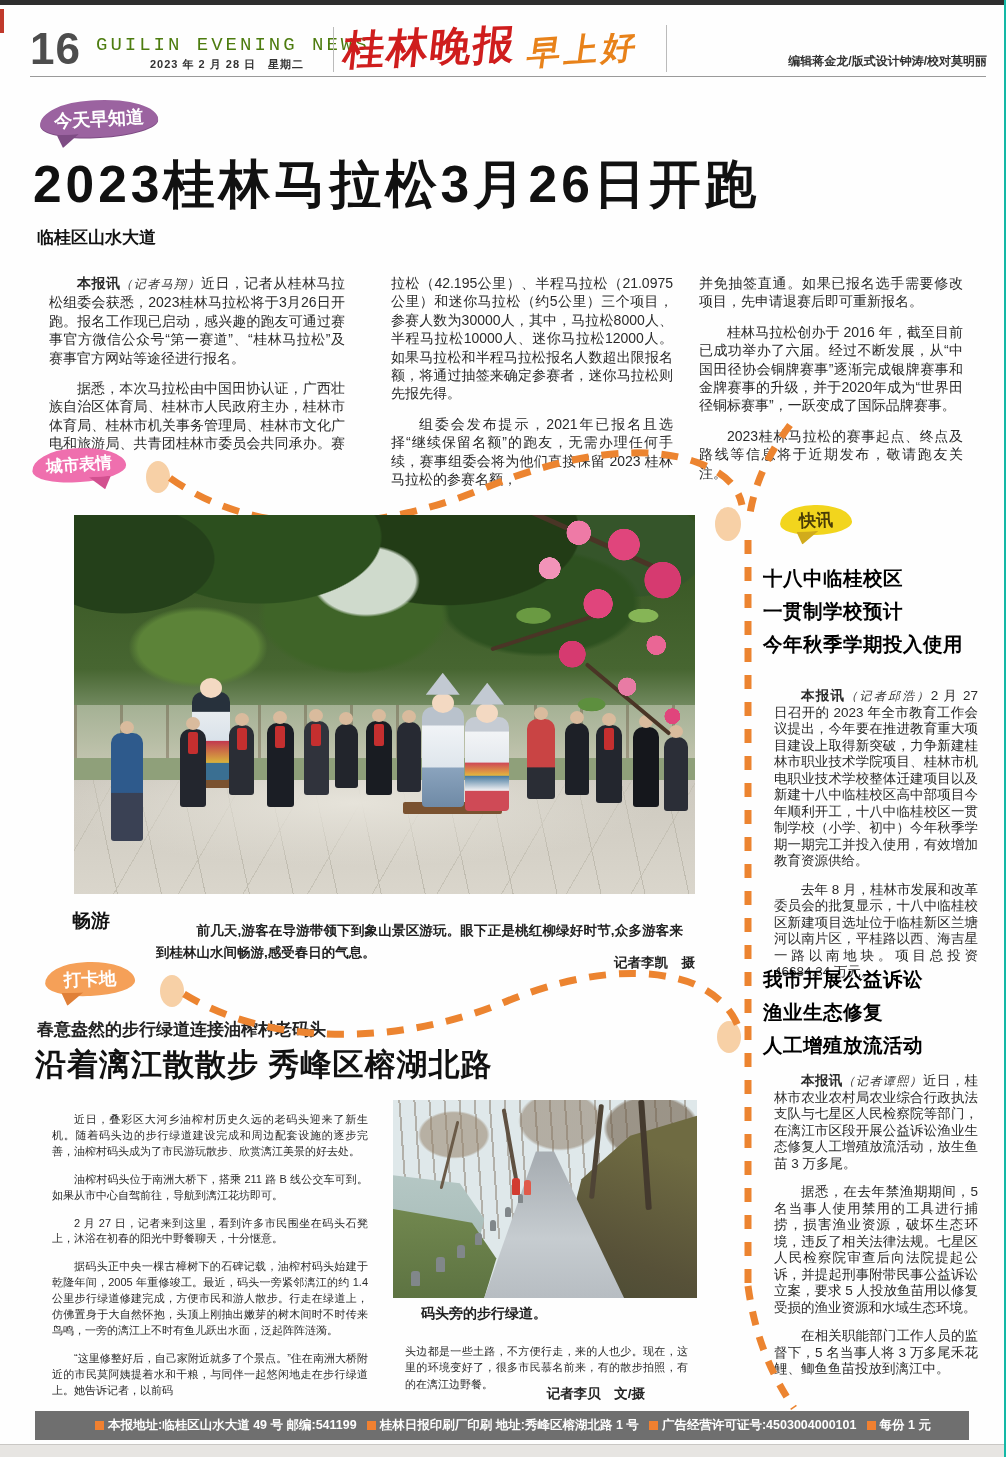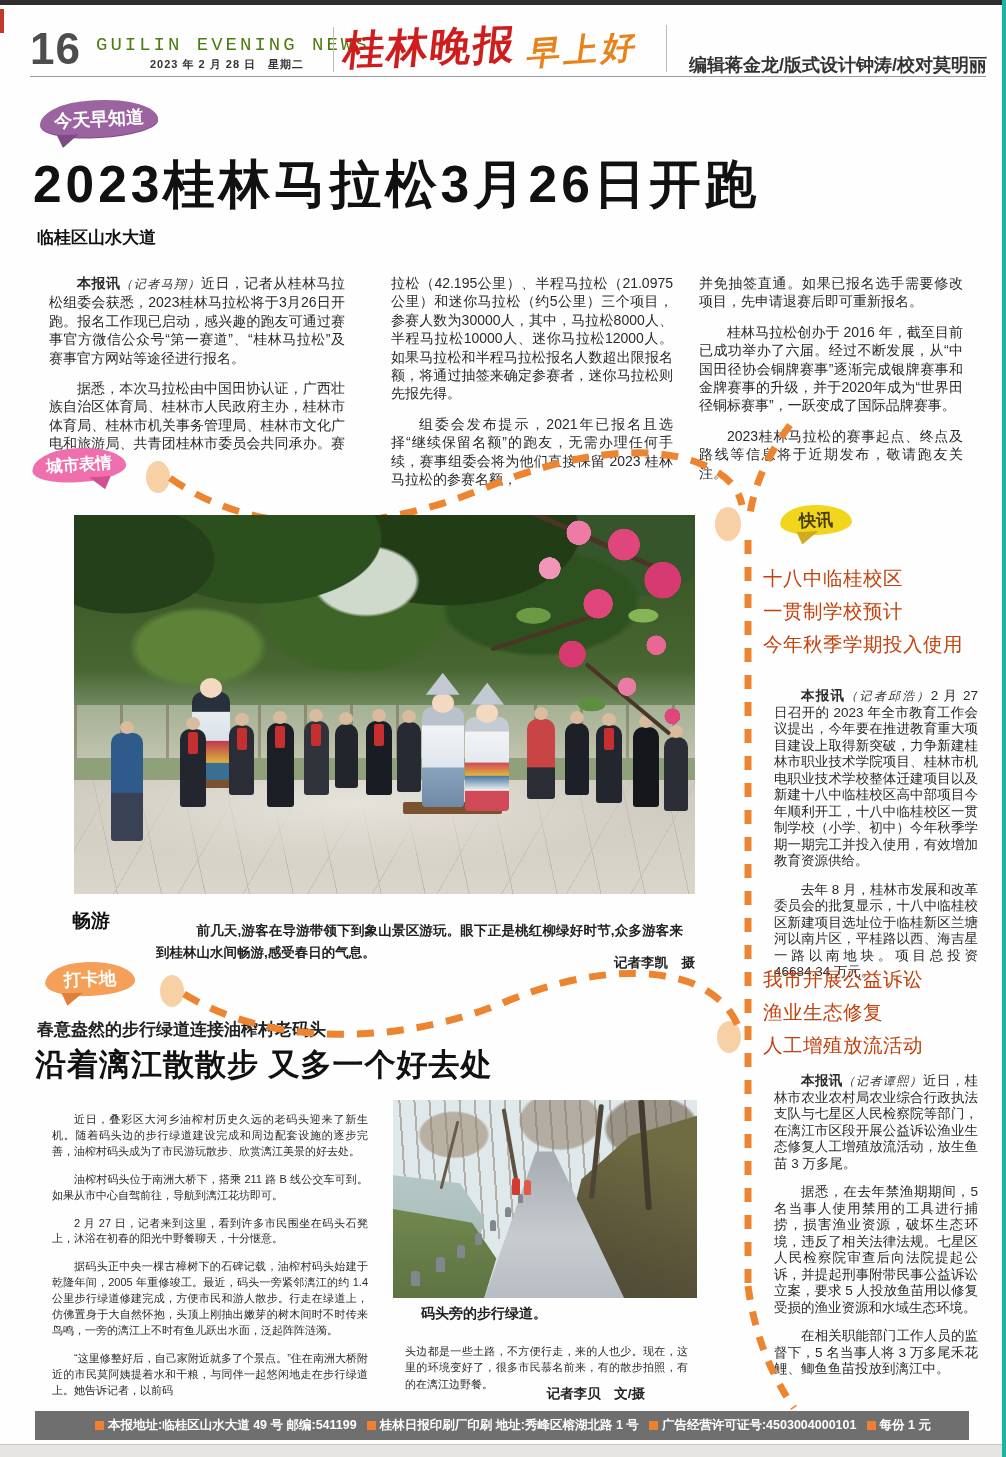--- a/index.html
+++ b/index.html
@@ -1,55 +1,55 @@
 <!DOCTYPE html>
 <html><head>
 <meta charset="utf-8">
 <style>
   html,body{margin:0;padding:0;background:#e9e9e9;}
   *{box-sizing:border-box;}
   .page{position:relative;width:1006px;height:1457px;margin:0 auto;background:#fefefe;
         font-family:"Liberation Sans","DejaVu Sans",sans-serif;color:#222;overflow:hidden;
-        border-right:4px solid #14b8a6;}
+        border-right:2px solid #14b8a6;}
   .abs{position:absolute;}
   p{margin:12px;padding:0;}
   .ind{text-indent:2em;}
   .jtext{font-size:14px;line-height:18.4px;text-align:justify;color:#2a2a2a;}
   .stext{font-size:13.5px;line-height:16.5px;text-align:justify;color:#2a2a2a;}
   .dtext{font-size:11px;line-height:15.9px;text-align:justify;color:#2a2a2a;}
   .tag{font-weight:bold;}
   .rep{font-family:"Liberation Serif","DejaVu Serif",serif;font-style:italic;font-size:12px;letter-spacing:1px;color:#333;}
   
   .pageno{left:30px;top:24px;font-size:44px;font-weight:bold;color:#4d4d4d;letter-spacing:1px;}
   .mast-en{left:96px;top:34px;font-family:Liberation Mono, monospace;font-size:19px;letter-spacing:3px;color:#4d7c0f;}
   .mast-date{left:150px;top:57px;font-size:11px;font-weight:bold;color:#333;letter-spacing:1px;}
   .vline{width:1px;background:#bbb;}
   .mast-cn{left:344px;top:20px;font-size:41px;font-weight:900;color:#cf1d1d;transform:skewX(-8deg) rotate(-2deg);letter-spacing:2px;}
   .mast-greet{left:528px;top:28px;font-size:33px;font-weight:900;color:#e8821a;transform:skewX(-12deg) rotate(-4deg);letter-spacing:4px;}
-  .mast-credits{left:590px;top:53px;width:397px;text-align:right;font-size:18px;font-weight:bold;color:#333;}
+  .mast-credits{left:590px;top:53px;width:397px;text-align:right;font-size:12px;font-weight:bold;color:#333;}
   .hrule{left:30px;top:76px;width:956px;height:1px;background:#9a9a9a;}
   
   .badge{position:absolute;display:flex;align-items:center;justify-content:center;color:#fff;font-weight:bold;
          border-radius:46% 54% 52% 48% / 62% 62% 42% 42%;z-index:5;}
   .badge::after{content:"";position:absolute;width:22px;height:13px;bottom:-9px;left:16px;
          clip-path:polygon(0 0,100% 0,25% 100%);}
   .b-purple{background:#9b63a0;transform:rotate(-3deg);box-shadow:0 1px 0 #7e4c84;}
   .b-purple::after{background:#7e4c84;}
   .b-pink{background:#ef6fae;transform:rotate(-4deg);}
   .b-pink::after{background:#d2508f;left:auto;right:16px;clip-path:polygon(0 0,100% 0,70% 100%);}
   .b-yellow{background:#f2d51d;color:#4a3d07;transform:rotate(-2deg);}
   .b-yellow::after{background:#d1ab1c;}
   .b-orange{background:#f5a058;transform:rotate(-2deg);}
   .b-orange::after{background:#e08038;}
   
   .lead-hl{left:33px;top:150px;width:900px;font-size:52px;font-weight:900;letter-spacing:4px;color:#111;
            transform:scaleX(.99);transform-origin:left;}
   .lead-sub{left:37px;top:226px;font-size:17px;font-weight:bold;color:#111;}
   
-  .xhl{font-size:19.5px;font-weight:normal;line-height:33px;color:#c2410c;letter-spacing:.5px;}
+  .xhl{font-size:19.5px;font-weight:bold;line-height:33px;color:#000000;letter-spacing:.5px;}
   
   .cap-title{font-size:19px;font-weight:900;color:#111;}
   .cap-text{font-size:13.5px;line-height:22px;font-weight:bold;text-align:justify;color:#222;}
   .kicker{font-size:17px;font-weight:bold;color:#222;}
   .daka-hl{font-size:31px;font-weight:900;color:#111;letter-spacing:1px;}
   .pcaption{font-size:14px;font-weight:bold;color:#222;}
   .credit{font-size:13.5px;font-weight:bold;color:#222;}
   
   .footer{left:35px;top:1411px;width:934px;height:29px;background:#6f6f6f;display:flex;align-items:center;
           justify-content:space-between;padding:0 38px 0 60px;z-index:6;}
@@ -227,21 +227,21 @@
     <div class="xhl">人工增殖放流活动</div>
   </div>
   <div class="abs stext" style="left:762px;top:1061px;width:228px;">
     <p class="ind"><span class="tag">本报讯</span><span class="rep">（记者谭熙）</span><span>近日，桂林市农业农村局农业综合行政执法支队与七星区人民检察院等部门，在漓江市区段开展公益诉讼渔业生态修复人工增殖放流活动，放生鱼苗 3 万多尾。</span></p>
     <p class="ind">据悉，在去年禁渔期期间，5 名当事人使用禁用的工具进行捕捞，损害渔业资源，破坏生态环境，违反了相关法律法规。七星区人民检察院审查后向法院提起公诉，并提起刑事附带民事公益诉讼立案，要求 5 人投放鱼苗用以修复受损的渔业资源和水域生态环境。</p>
     <p class="ind">在相关职能部门工作人员的监督下，5 名当事人将 3 万多尾禾花鲤、鲫鱼鱼苗投放到漓江中。</p>
   </div>
 
   <div class="badge b-orange" style="left:45px;top:962px;width:90px;height:34px;font-size:17.5px;">打卡地</div>
   <div class="abs kicker" style="left:37px;top:1018px;">春意盎然的步行绿道连接油榨村老码头</div>
-  <div class="abs daka-hl" style="left:35px;top:1044px;">沿着漓江散散步  又多一个好去处</div>
+  <div class="abs daka-hl" style="left:35px;top:1044px;">沿着漓江散散步  秀峰区榕湖北路</div>
 
   <div class="abs dtext" style="left:40px;top:1100px;width:340px;">
     <p class="ind">近日，叠彩区大河乡油榨村历史久远的老码头迎来了新生机。随着码头边的步行绿道建设完成和周边配套设施的逐步完善，油榨村码头成为了市民游玩散步、欣赏漓江美景的好去处。</p>
     <p class="ind">油榨村码头位于南洲大桥下，搭乘 211 路 B 线公交车可到。如果从市中心自驾前往，导航到漓江花坊即可。</p>
     <p class="ind">2 月 27 日，记者来到这里，看到许多市民围坐在码头石凳上，沐浴在初春的阳光中野餐聊天，十分惬意。</p>
     <p class="ind">据码头正中央一棵古樟树下的石碑记载，油榨村码头始建于乾隆年间，2005 年重修竣工。最近，码头一旁紧邻漓江的约 1.4 公里步行绿道修建完成，方便市民和游人散步。行走在绿道上，仿佛置身于大自然怀抱，头顶上刚抽出嫩芽的树木间时不时传来鸟鸣，一旁的漓江上不时有鱼儿跃出水面，泛起阵阵涟漪。</p>
     <p class="ind">“这里修整好后，自己家附近就多了个景点。”住在南洲大桥附近的市民莫阿姨提着水和干粮，与同伴一起悠闲地走在步行绿道上。她告诉记者，以前码</p>
   </div>
 
   <div class="abs photo2">

